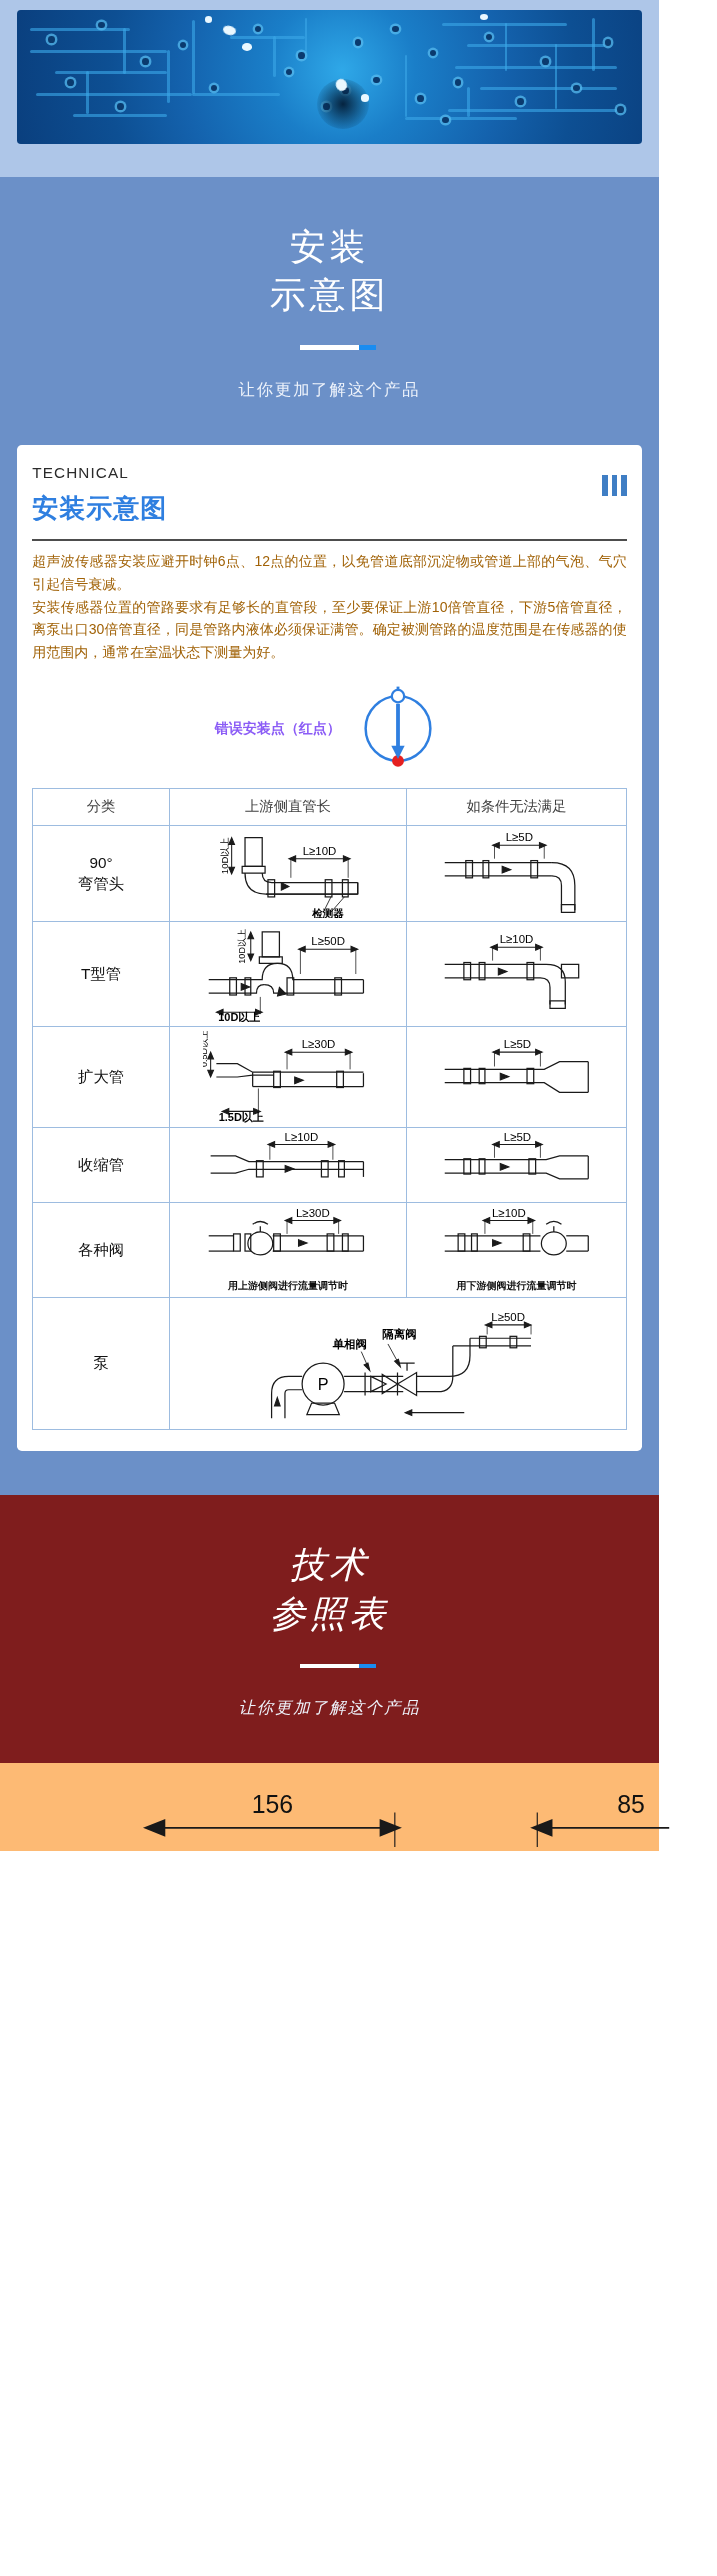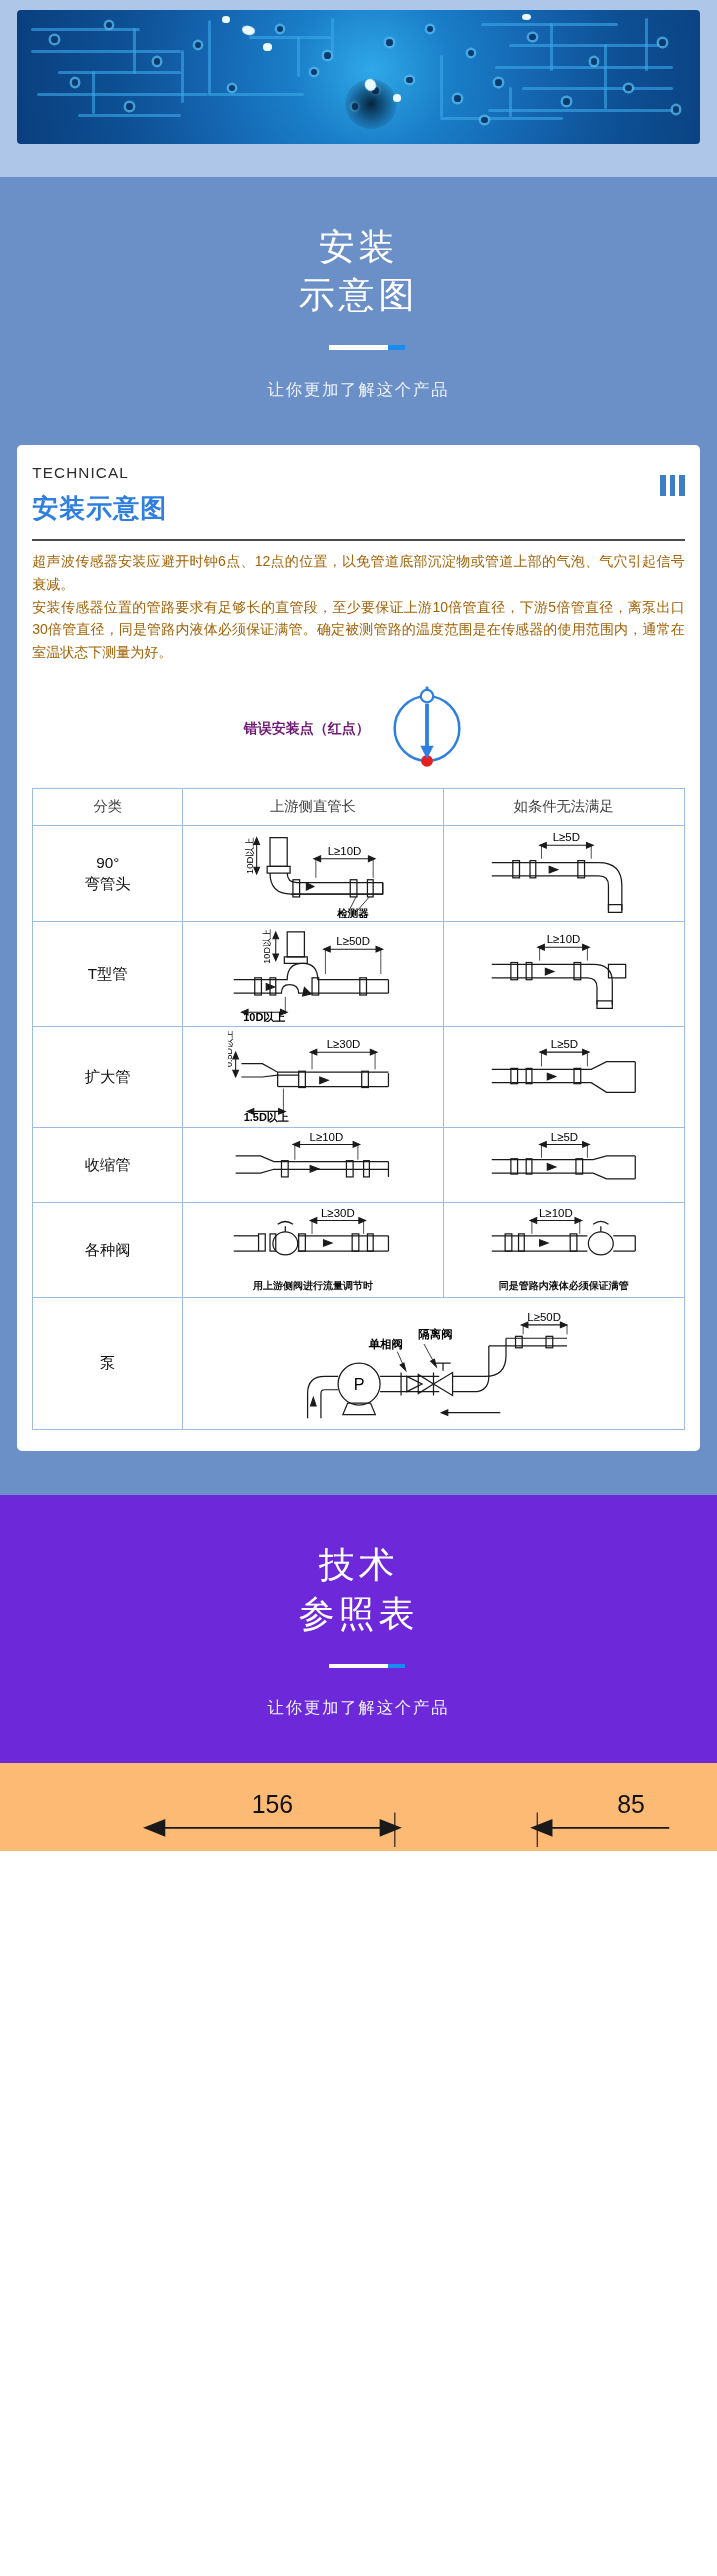--- a/index.html
+++ b/index.html
@@ -1,21 +1,21 @@
 <!DOCTYPE html>
 <html><head>
 <meta charset="utf-8">
 <style>
   * { box-sizing: border-box; margin: 0; padding: 0; }
   html, body {
     width: 717px;
     font-family: "Liberation Sans", "DejaVu Sans", sans-serif;
     background: #ffffff;
   }
-  .page { width: 717px; position: relative; }
+  .page { width: 659px; position: relative; }
 
   
   .banner-wrap {
     background: #aec6e8;
     padding: 9.6px 17px 33px 17px;
   }
   .banner {
     height: 134px;
     border-radius: 3.8px;
     overflow: hidden;
@@ -44,21 +44,21 @@
     filter: blur(0.4px);
   }
   .smudge {
     position: absolute;
     border-radius: 50%;
     background: radial-gradient(circle, #05233f 0%, rgba(5,35,63,.1) 72%, transparent 100%);
   }
 
   
   .hero { background: #6b90c8; padding: 46px 0 44px 0; text-align: center; }
-  .hero.dark { background: #6d28d9; }
+  .hero.dark { background: #7f1d1d; font-style: italic; }
   .hero-title {
     color: #fff;
     font-size: 36px;
     line-height: 1.35;
     font-weight: 400;
     letter-spacing: 3.8px;
   }
   .hero-divider {
     width: 59px; height: 4.8px;
     margin: 25px auto 0 auto;
@@ -119,21 +119,21 @@
     line-height: 1.62;
     color: #a16207;
     text-align: justify;
   }
 
   
   .clock-block { text-align: center; margin: 15.3px 0 9.6px 0; }
   .clock-label {
     font-size: 14px;
     font-weight: bold;
-    color: #701a75;
+    color: #8b5cf6;
     display: inline-block;
     vertical-align: middle;
     margin-right: 7px;
   }
   .clock-svg { vertical-align: middle; }
 
   
   table.install {
     width: 100%;
     border-collapse: collapse;
@@ -574,21 +574,21 @@
                 <g stroke="#1a1a1a" stroke-width="1.1" fill="#1a1a1a">
                   <line x1="48" y1="14" x2="98" y2="14"></line>
                   <polygon points="46,14 53,11 53,17"></polygon>
                   <polygon points="100,14 93,11 93,17"></polygon>
                   <line x1="48" y1="14" x2="48" y2="28" stroke-width=".8"></line>
                   <line x1="98" y1="14" x2="98" y2="28" stroke-width=".8"></line>
                   <path d="M56 34 l9 3.5 -9 3.5z"></path>
                 </g>
                 <text x="73" y="10" font-size="12" font-family="Liberation Sans, sans-serif" text-anchor="middle">L≥10D</text>
               </svg>
-              <div class="note">同是管路内液体必须保证满管</div>
+              <div class="note">用下游侧阀进行流量调节时</div>
             </td>
           </tr>
 
           <tr>
             <td class="cat">泵</td>
             <td class="dia" colspan="2">
               <svg width="287" height="124" viewBox="0 0 300 130">
                 <g fill="none" stroke="#1a1a1a" stroke-width="1.3">
 
                   <path d="M18 122 v-26 q0 -18 18 -18 h14"></path>

